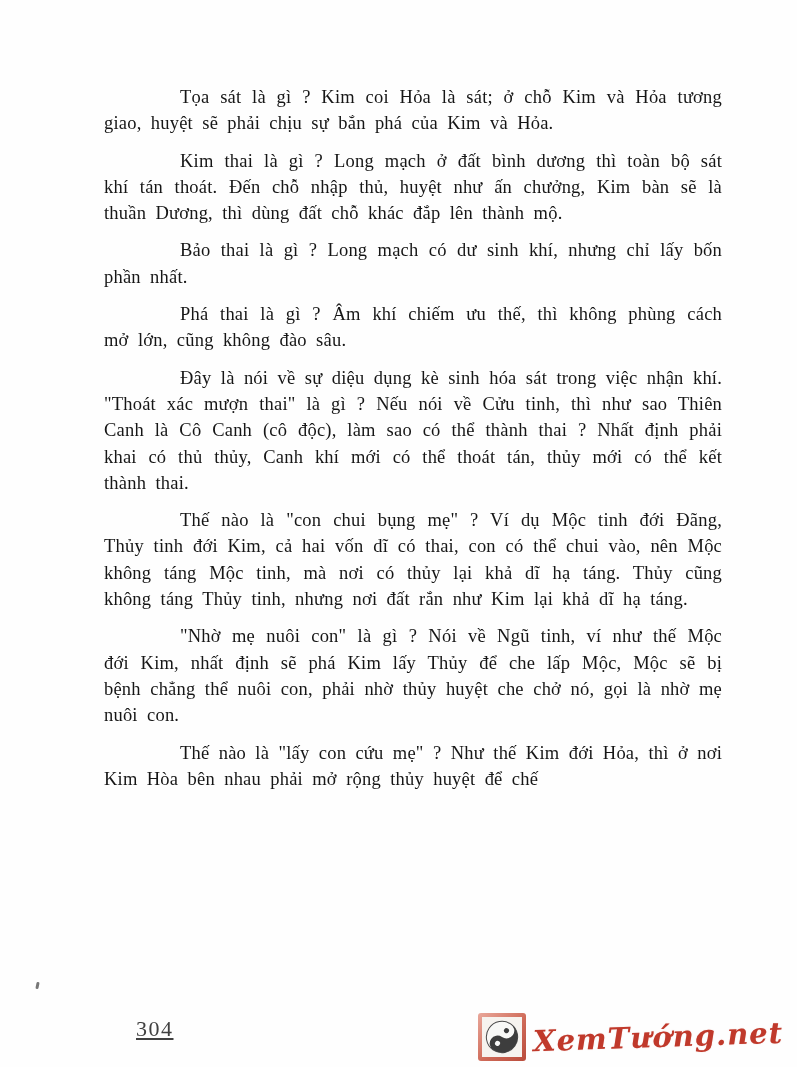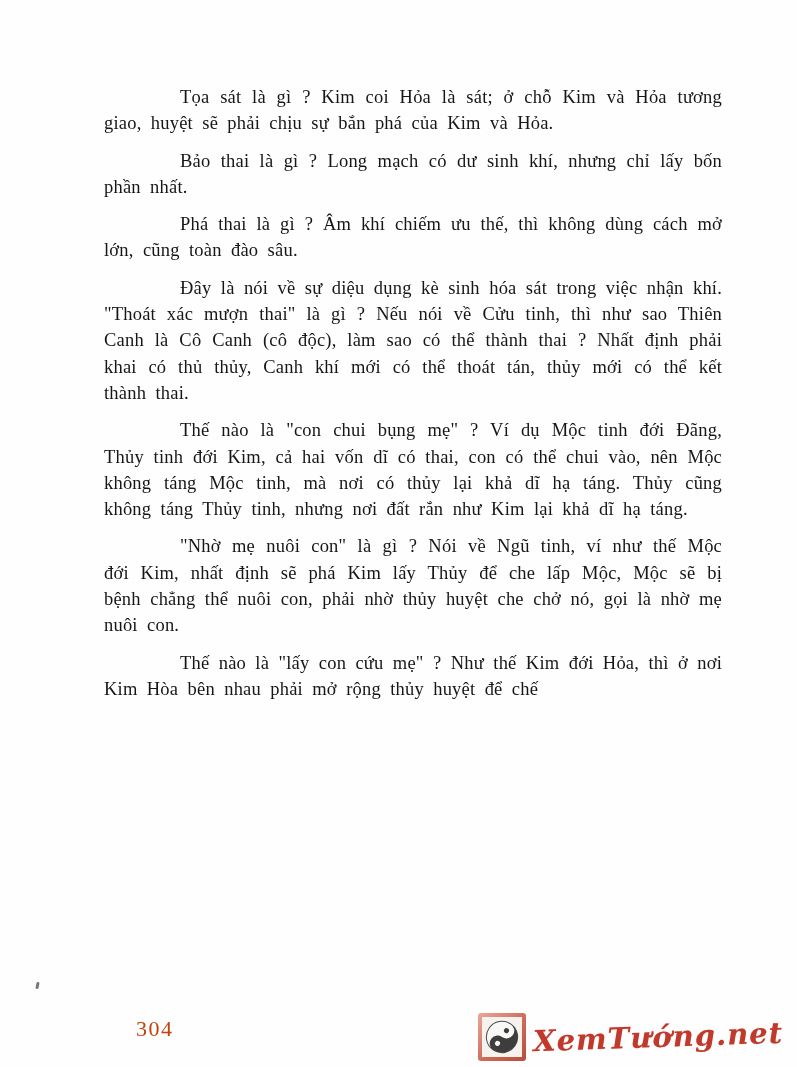--- a/index.html
+++ b/index.html
@@ -43,21 +43,22 @@
     opacity: 0.75;
     transform: rotate(12deg);
   }
   .page-number {
     position: absolute;
     left: 136px;
     top: 1016px;
     font-size: 22px;
     font-weight: 500;
     letter-spacing: 1.5px;
-    color: #c2410c;
+    color: #404040;
+    text-decoration: underline;
   }
   .watermark {
     position: absolute;
     right: 14px;
     bottom: 6px;
     display: flex;
     align-items: center;
     gap: 7px;
   }
   .wm-frame {
@@ -96,22 +97,23 @@
     white-space: nowrap;
   }
 </style>
 </head>
 <body>
 
 <div class="page">
 
   <div class="text-block">
     <p>Tọa sát là gì ? Kim coi Hỏa là sát; ở chỗ Kim và Hỏa tương giao, huyệt sẽ phải chịu sự bắn phá của Kim và Hỏa.</p>
+    <p>Kim thai là gì ? Long mạch ở đất bình dương thì toàn bộ sát khí tán thoát. Đến chỗ nhập thủ, huyệt như ấn chưởng, Kim bàn sẽ là thuần Dương, thì dùng đất chỗ khác đắp lên thành mộ.</p>
     <p>Bảo thai là gì ? Long mạch có dư sinh khí, nhưng chỉ lấy bốn phần nhất.</p>
-    <p>Phá thai là gì ? Âm khí chiếm ưu thế, thì không dùng cách mở lớn, cũng toàn đào sâu.</p>
+    <p>Phá thai là gì ? Âm khí chiếm ưu thế, thì không phùng cách mở lớn, cũng không đào sâu.</p>
     <p>Đây là nói về sự diệu dụng kè sinh hóa sát trong việc nhận khí. "Thoát xác mượn thai" là gì ? Nếu nói về Cửu tinh, thì như sao Thiên Canh là Cô Canh (cô độc), làm sao có thể thành thai ? Nhất định phải khai có thủ thủy, Canh khí mới có thể thoát tán, thủy mới có thể kết thành thai.</p>
     <p>Thế nào là "con chui bụng mẹ" ? Ví dụ Mộc tinh đới Đãng, Thủy tinh đới Kim, cả hai vốn dĩ có thai, con có thể chui vào, nên Mộc không táng Mộc tinh, mà nơi có thủy lại khả dĩ hạ táng. Thủy cũng không táng Thủy tinh, nhưng nơi đất rắn như Kim lại khả dĩ hạ táng.</p>
     <p>"Nhờ mẹ nuôi con" là gì ? Nói về Ngũ tinh, ví như thế Mộc đới Kim, nhất định sẽ phá Kim lấy Thủy để che lấp Mộc, Mộc sẽ bị bệnh chẳng thể nuôi con, phải nhờ thủy huyệt che chở nó, gọi là nhờ mẹ nuôi con.</p>
     <p>Thế nào là "lấy con cứu mẹ" ? Như thế Kim đới Hỏa, thì ở nơi Kim Hòa bên nhau phải mở rộng thủy huyệt để chế</p>
   </div>
 
   <div class="scan-mark"></div>
 
   <div class="page-number">304</div>
 

